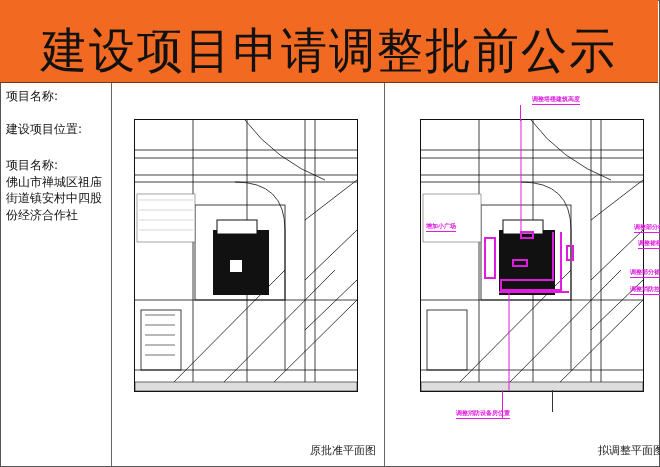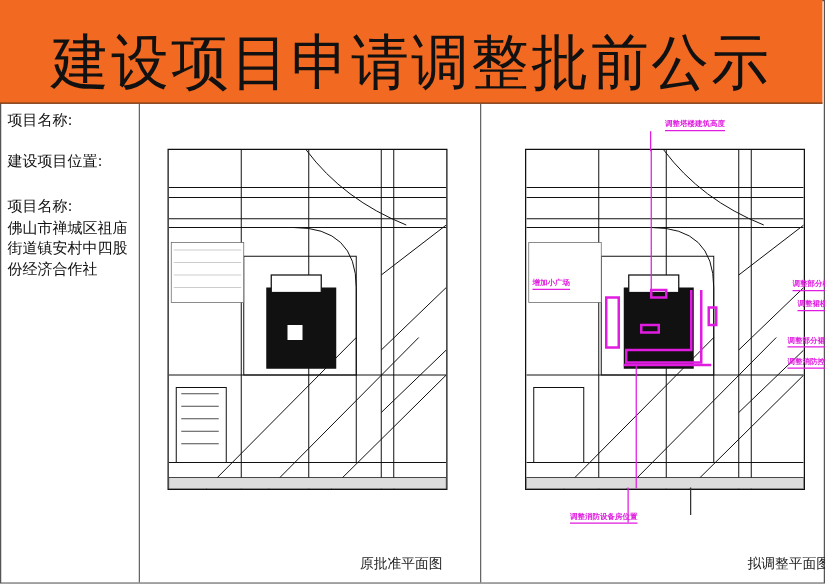--- a/index.html
+++ b/index.html
@@ -81,21 +81,21 @@
       <g stroke="#111" stroke-width="0.6">
           <line x1="10" y1="195" x2="40" y2="195"></line>
           <line x1="10" y1="205" x2="40" y2="205"></line>
           <line x1="10" y1="215" x2="40" y2="215"></line>
           <line x1="10" y1="225" x2="40" y2="225"></line>
           <line x1="10" y1="235" x2="40" y2="235"></line>
         </g>
       <rect x="0" y="262" width="222" height="9" fill="#ddd" stroke="#111" stroke-width="0.6"></rect>
     </svg>
   </div>
-  <div class="caption" style="right:30px; bottom:8px;">原批准平面图</div>
+  <div class="caption" style="right:8px; bottom:8px;">原批准平面图</div>
 </div>
 
 <div class="panel" style="left:402px; width:274px;font-family:Liberation Mono, monospace;">
   <div class="drawing" style="left:18px; top:36px; width:222px; height:271px;">
     <svg width="222" height="271" viewBox="0 0 222 271">
       <g stroke="#111" stroke-width="0.8" fill="none">
         <line x1="0" y1="30" x2="222" y2="30"></line>
           <line x1="0" y1="38" x2="222" y2="38"></line>
         <line x1="0" y1="55" x2="222" y2="55"></line>
           <line x1="0" y1="62" x2="222" y2="62"></line>

